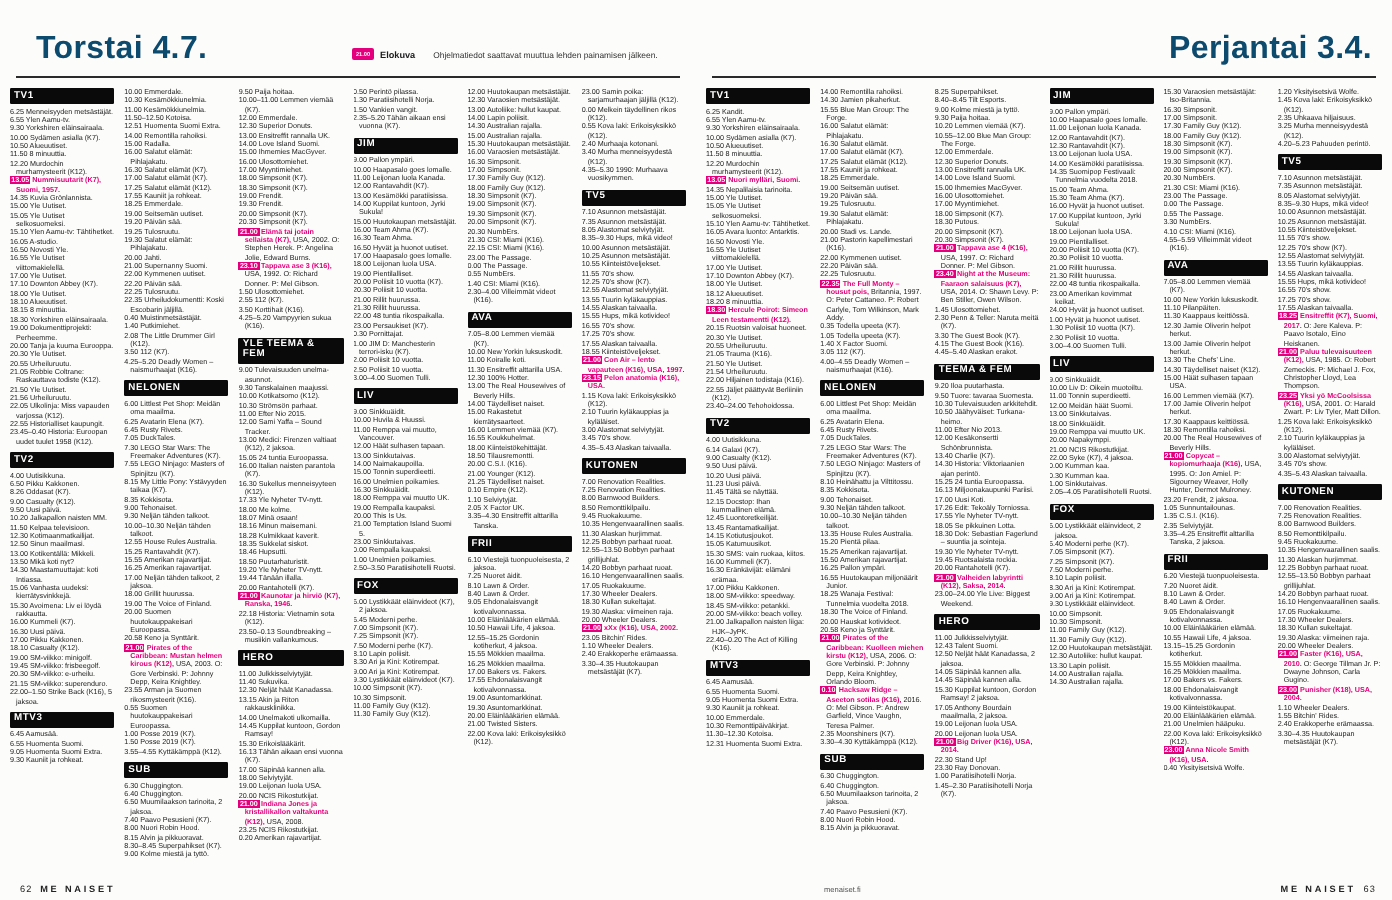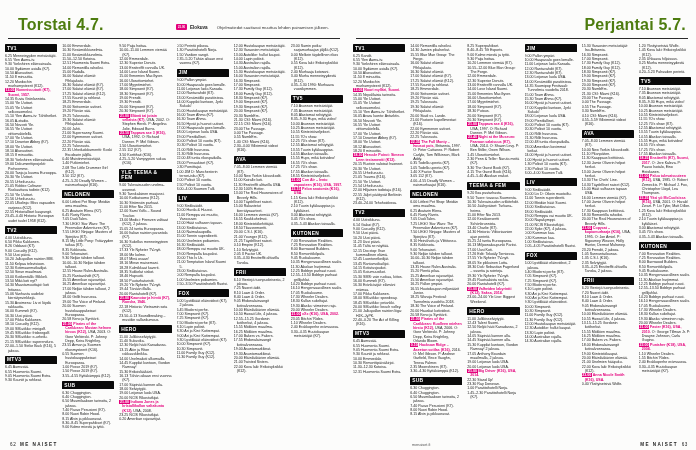--- a/index.html
+++ b/index.html
@@ -2,21 +2,21 @@
 <html><head>
 <meta charset="utf-8">
 <style>
   html,body{margin:0;padding:0;background:#e9e7e2;}
   #stage{position:relative;width:696px;height:450px;background:#fcfcfb;overflow:hidden;
          font-family:"Liberation Sans", sans-serif;color:#1c1c1c;}
   .page{position:absolute;top:0;height:450px;width:348px;}
   .page.left{left:0;}
   .page.right{left:348px;}
   .titlebar{position:absolute;top:16px;left:8px;right:8px;height:22px;border-bottom:1.2px solid #2a2a2a;}
-  .daytitle{font-size:16px;font-weight:bold;letter-spacing:.2px;color:#4d7c0f;}
+  .daytitle{font-size:16px;font-weight:bold;letter-spacing:.2px;color:#0c4a6e;}
   .page.left .daytitle{position:absolute;left:10px;top:0;}
   .page.right .daytitle{position:absolute;right:2px;top:0;}
   .legend{position:absolute;left:168px;top:8px;width:176px;display:flex;align-items:center;gap:3px;}
   .legend .chip{background:#e4007c;color:#fff;font-size:2.8px;font-weight:bold;padding:1px 2px;border-radius:1px;}
   .legend .lab{font-size:4.6px;font-weight:bold;}
   .legend .disc{font-size:4.2px;color:#333;margin-left:6px;}
   .cols{position:absolute;top:44px;left:5px;right:5px;bottom:13px;display:flex;gap:5px;overflow:hidden;}
   .col{flex:1 1 0;min-width:0;overflow:hidden;}
   .chhdr{background:#0a0a0a;color:#fff;font-weight:bold;font-size:4.9px;letter-spacing:.3px;
          padding:1.6px 2px 1.4px;margin:3px 0 1.6px;border-radius:.6px;}
@@ -457,21 +457,21 @@
             <div class="item">2.40 Erakkoperhe erämaassa.</div>
             <div class="item">3.30–4.35 Huutokaupan metsästäjät (K7).</div>
           </div>
         </div>
       </div>
     <div class="footer"><span>62</span>&nbsp;&nbsp;<b>ME NAISET</b></div>
   </div>
 
   <div class="page right">
     <div class="titlebar">
-      <span class="daytitle">Perjantai 5.7.</span>
+      <span class="daytitle">Perjantai 3.4.</span>
     </div>
     <div class="cols">
         <div class="col">
           <div class="sec">
             <div class="chhdr">TV1</div>
             <div class="item">6.25 Kandit.</div>
             <div class="item">6.55 Ylen Aamu-tv.</div>
             <div class="item">9.30 Yorkshiren eläinsairaala.</div>
             <div class="item">10.00 Sydämen asialla (K7).</div>
             <div class="item">10.50 Alueuutiset.</div>

